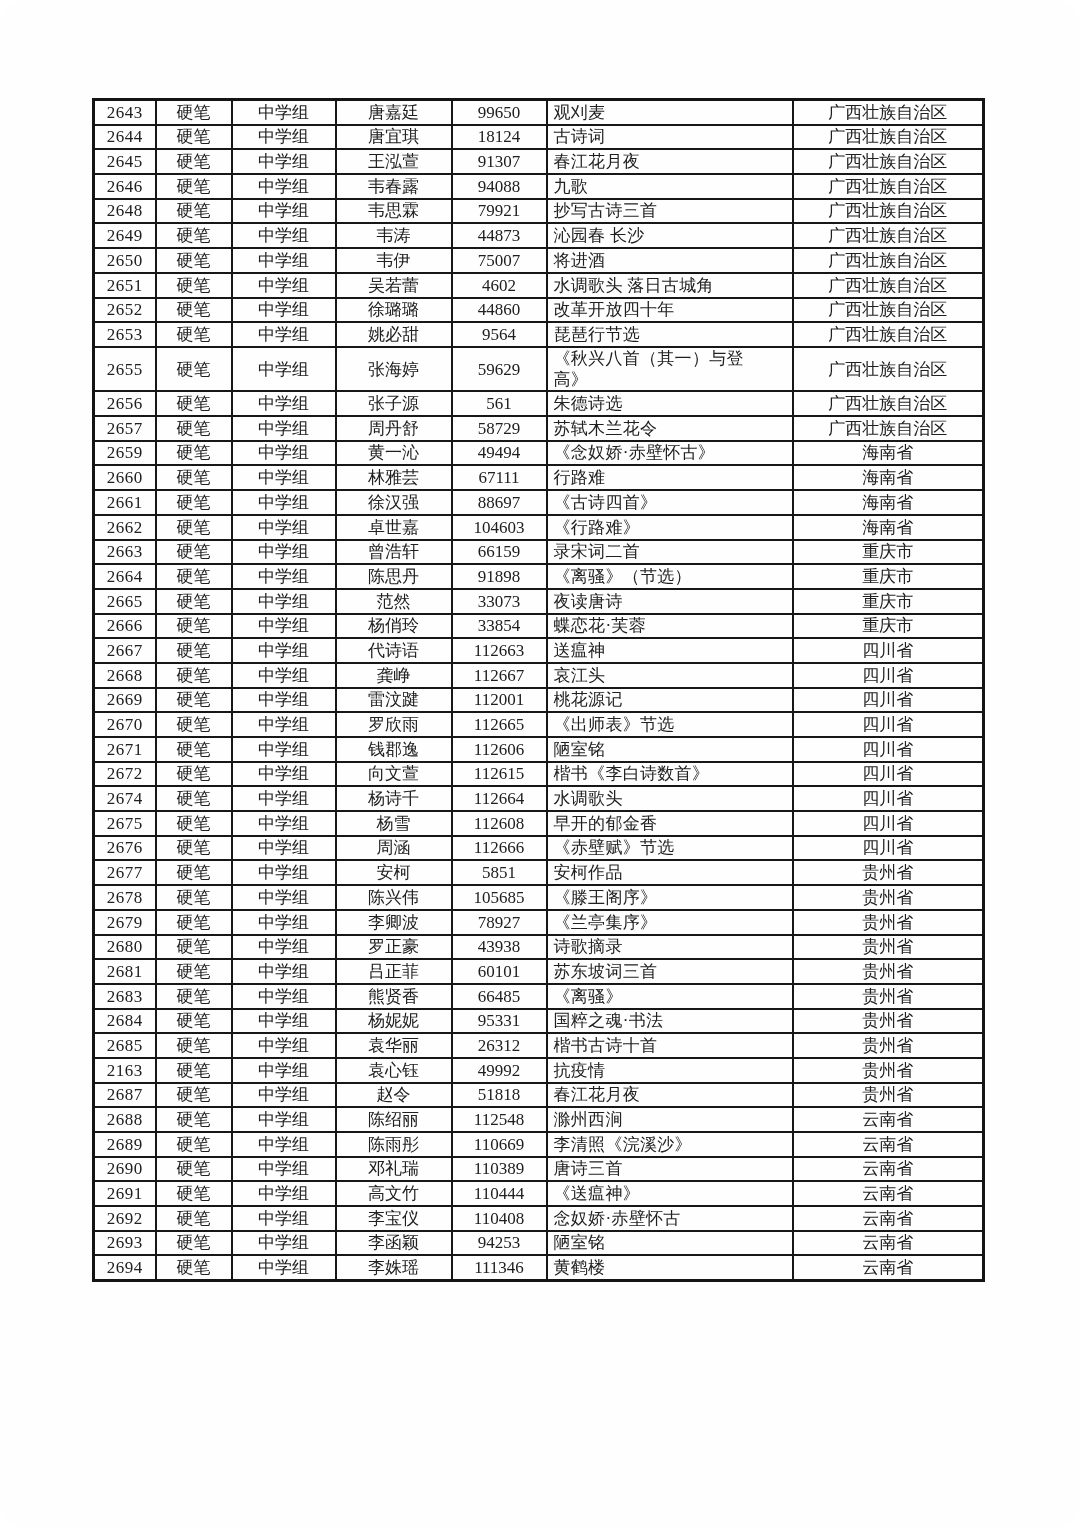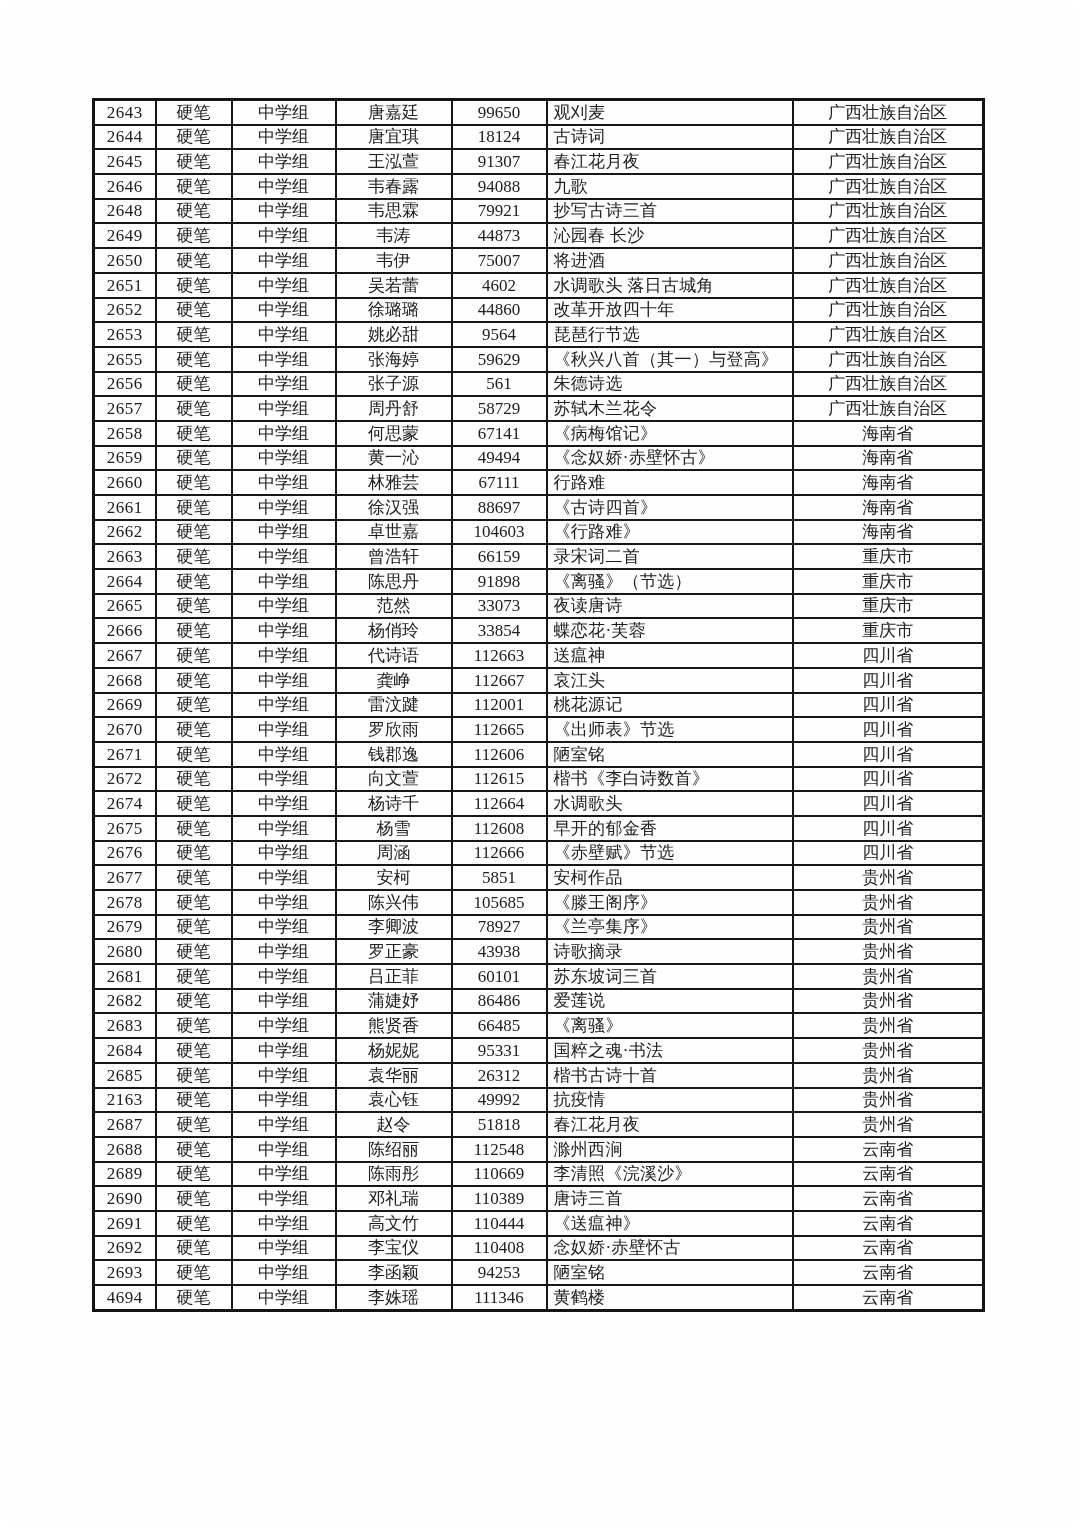--- a/index.html
+++ b/index.html
@@ -35,21 +35,21 @@
     font-size: 17px;
     line-height: 1.25;
     text-align: center;
     vertical-align: middle;
     padding: 0 2px;
     overflow: hidden;
     color: #202020;
   }
   table.results td.c-title {
     text-align: left;
-    padding: 0 8px 0 6px;
+    padding: 0 18px 0 6px;
     letter-spacing: 0.3px;
     word-break: break-all;
   }
   table.results td.c-serial {
     letter-spacing: 0.5px;
   }
   .page-number {
     position: absolute;
     top: 1542px;
     left: 0;
@@ -186,29 +186,20 @@
         <tr>
       <td class="c-serial">2657</td>
       <td class="c-pen">硬笔</td>
       <td class="c-group">中学组</td>
       <td class="c-name">周丹舒</td>
       <td class="c-num">58729</td>
       <td class="c-title">苏轼木兰花令</td>
       <td class="c-prov">广西壮族自治区</td>
     </tr>
         <tr>
-      <td class="c-serial">2658</td>
-      <td class="c-pen">硬笔</td>
-      <td class="c-group">中学组</td>
-      <td class="c-name">何思蒙</td>
-      <td class="c-num">67141</td>
-      <td class="c-title">《病梅馆记》</td>
-      <td class="c-prov">海南省</td>
-    </tr>
-        <tr>
       <td class="c-serial">2659</td>
       <td class="c-pen">硬笔</td>
       <td class="c-group">中学组</td>
       <td class="c-name">黄一沁</td>
       <td class="c-num">49494</td>
       <td class="c-title">《念奴娇·赤壁怀古》</td>
       <td class="c-prov">海南省</td>
     </tr>
         <tr>
       <td class="c-serial">2660</td>
@@ -393,29 +384,20 @@
         <tr>
       <td class="c-serial">2681</td>
       <td class="c-pen">硬笔</td>
       <td class="c-group">中学组</td>
       <td class="c-name">吕正菲</td>
       <td class="c-num">60101</td>
       <td class="c-title">苏东坡词三首</td>
       <td class="c-prov">贵州省</td>
     </tr>
         <tr>
-      <td class="c-serial">2682</td>
-      <td class="c-pen">硬笔</td>
-      <td class="c-group">中学组</td>
-      <td class="c-name">蒲婕妤</td>
-      <td class="c-num">86486</td>
-      <td class="c-title">爱莲说</td>
-      <td class="c-prov">贵州省</td>
-    </tr>
-        <tr>
       <td class="c-serial">2683</td>
       <td class="c-pen">硬笔</td>
       <td class="c-group">中学组</td>
       <td class="c-name">熊贤香</td>
       <td class="c-num">66485</td>
       <td class="c-title">《离骚》</td>
       <td class="c-prov">贵州省</td>
     </tr>
         <tr>
       <td class="c-serial">2684</td>
@@ -501,21 +483,21 @@
         <tr>
       <td class="c-serial">2693</td>
       <td class="c-pen">硬笔</td>
       <td class="c-group">中学组</td>
       <td class="c-name">李函颖</td>
       <td class="c-num">94253</td>
       <td class="c-title">陋室铭</td>
       <td class="c-prov">云南省</td>
     </tr>
         <tr>
-      <td class="c-serial">4694</td>
+      <td class="c-serial">2694</td>
       <td class="c-pen">硬笔</td>
       <td class="c-group">中学组</td>
       <td class="c-name">李姝瑶</td>
       <td class="c-num">111346</td>
       <td class="c-title">黄鹤楼</td>
       <td class="c-prov">云南省</td>
     </tr>
       </tbody>
   </table>
 

